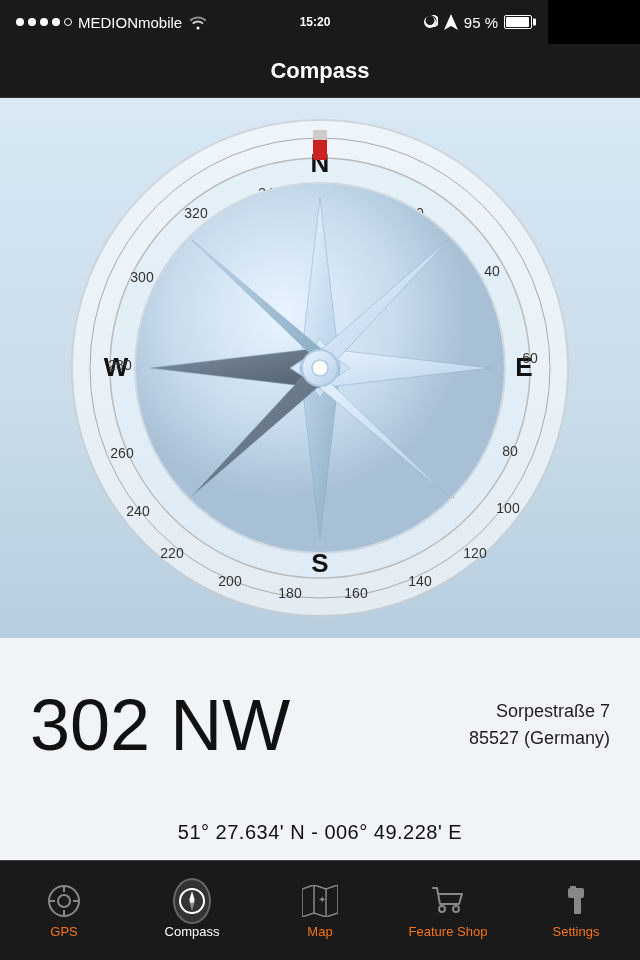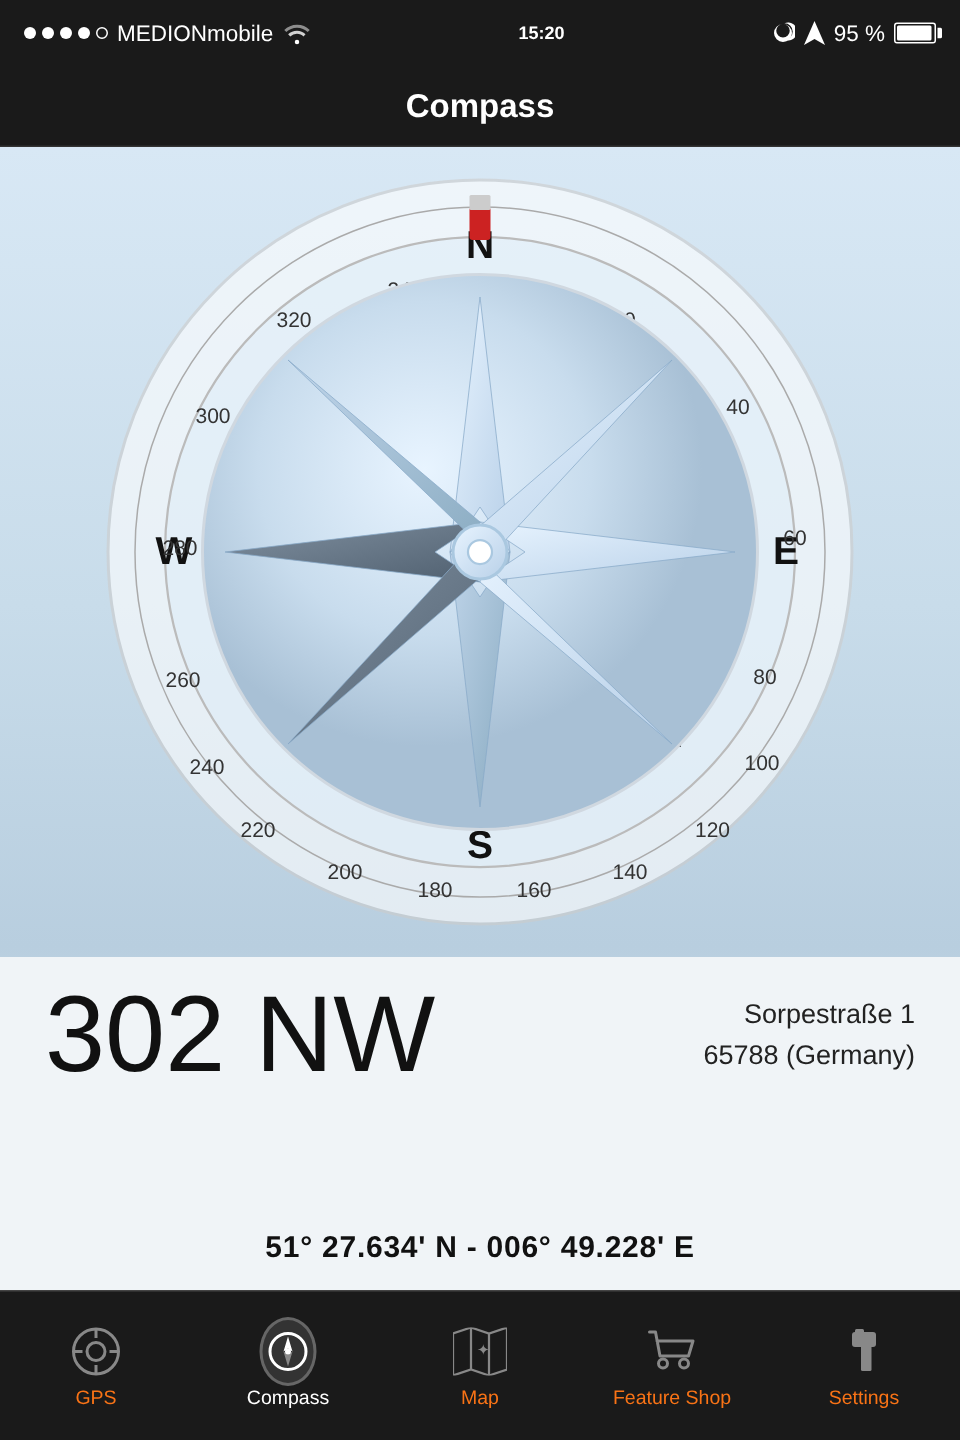--- a/index.html
+++ b/index.html
@@ -7,21 +7,21 @@
     body {
       width: 640px;
       height: 960px;
       overflow: hidden;
       font-family: -apple-system, 'Helvetica Neue', Arial, sans-serif;
       background: #000;
     }
 
     
     #status-bar {
-      width: 640px;
+      width: 548px;
       height: 44px;
       background: #1a1a1a;
       display: flex;
       align-items: center;
       justify-content: space-between;
       padding: 0 16px;
       color: white;
       font-size: 15px;
       font-weight: 500;
     }
@@ -91,22 +91,23 @@
     }
 
     
     #info-section {
       width: 640px;
       height: 222px;
       background: #f0f4f7;
       display: flex;
       flex-direction: column;
       align-items: center;
-      justify-content: space-between;
+      justify-content: flex-end;
       padding: 16px 30px;
+      gap: 48px;
     }
     #heading-row {
       width: 100%;
       display: flex;
       align-items: center;
       justify-content: space-between;
       margin-bottom: 12px;
     }
     #heading-value {
       font-size: 72px;
@@ -116,21 +117,21 @@
     }
     #address-block {
       text-align: right;
       font-size: 18px;
       color: #222;
       line-height: 1.5;
     }
     #coords-row {
       font-size: 20px;
       color: #111;
-      font-weight: 700;
+      font-weight: 400;
       letter-spacing: 0.5px;
       text-align: center;
     }
 
     
     #tab-bar {
       width: 640px;
       height: 100px;
       background: #1a1a1a;
       display: flex;
@@ -319,22 +320,22 @@
         <circle cx="260" cy="260" r="18" fill="url(#arrowLight)" stroke="#aac8e0" stroke-width="2"></circle>
         <circle cx="260" cy="260" r="8" fill="white" stroke="#aac8e0" stroke-width="1.5"></circle>
       </svg>
     </div>
   </div>
 
   <div id="info-section">
     <div id="heading-row">
       <span id="heading-value">302 NW</span>
       <div id="address-block">
-        <div>Sorpestraße 1</div>
-        <div>65788 (Germany)</div>
+        <div>Sorpestraße 7</div>
+        <div>85527 (Germany)</div>
       </div>
     </div>
     <div id="coords-row">51° 27.634' N - 006° 49.228' E</div>
   </div>
 </div>
 
 <div id="tab-bar">
 
   <div class="tab-item">
     <div class="tab-icon">

